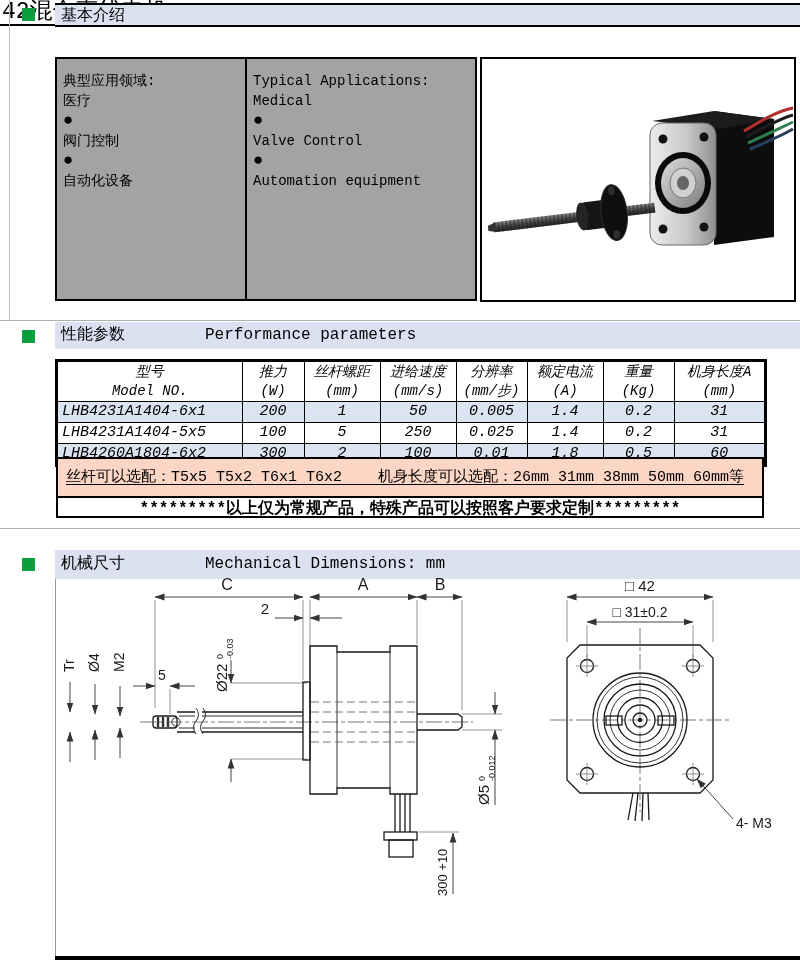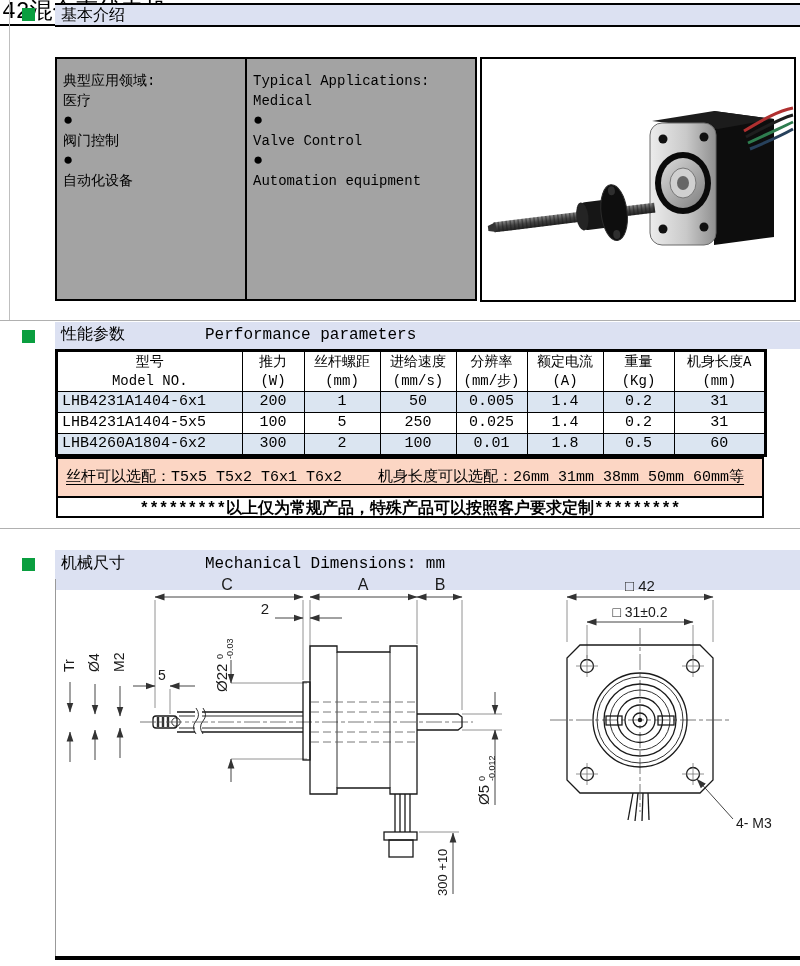--- a/index.html
+++ b/index.html
@@ -22,32 +22,32 @@
   #topline{left:55px;top:3px;width:745px;height:2px;background:#000;}
   #sec1-header{top:5px;height:22px;line-height:22px;border-bottom:2px solid #000;}
   #title-row{left:55px;top:29px;width:745px;height:26px;border-bottom:2px solid #000;font-size:23px;line-height:25px;padding-left:2px;background:#fff;}
   .app-cell{position:absolute;top:57px;height:244px;border:2px solid #000;background:#a3a3a3;padding:12px 5px 0 6px;font-size:14px;line-height:20px;}
   .app-cell .line{height:20px;white-space:pre;}
   .app-cell .bullet{font-size:17px;}
   #cell-cn{left:55px;width:192px;}
   #cell-en{left:245px;width:232px;}
   #cell-photo{position:absolute;left:480px;top:57px;width:316px;height:245px;border:2px solid #000;background:#fff;}
   #sec2-header{top:322px;height:27px;line-height:27px;text-align:center;}
-  #perf-table{position:absolute;left:56px;top:350px;border-collapse:collapse;table-layout:fixed;width:708px;}
+  #perf-table{position:absolute;left:56px;top:360px;border-collapse:collapse;table-layout:fixed;width:708px;font-style:italic;}
   #perf-table td{border:1px solid #000;font-size:15px;text-align:center;padding:0;overflow:hidden;}
   #perf-table tr.hdr td{background:#fff;height:40px;}
   #perf-table tr.hdr .l1{font-size:14px;line-height:20px;height:20px;white-space:nowrap;}
   #perf-table tr.hdr .l2{font-size:14px;line-height:19px;height:19px;white-space:nowrap;}
   #perf-table tr.data td{height:21px;line-height:20px;}
   #perf-table tr.alt td{background:var(--table-alt-row-bg);}
   #perf-table td.model{text-align:left;padding-left:4px;}
   #perf-table{border:2px solid #000;outline:1px solid #000;}
   #options-row{position:absolute;left:56px;top:457px;width:708px;height:58px;background:var(--options-row-bg);border:2px solid #000;font-size:15px;line-height:37px;padding-left:8px;white-space:pre;text-decoration:underline;text-underline-offset:3px;}
   #note-row{position:absolute;left:56px;top:496px;width:708px;height:22px;background:#fff;border:2px solid #000;font-size:16px;font-weight:bold;line-height:23px;text-align:center;white-space:nowrap;}
-  #sec3-header{top:550px;height:40px;line-height:29px;}
+  #sec3-header{top:550px;height:29px;line-height:29px;}
   #mech-left-border{left:55px;top:579px;height:377px;background:#999;}
   #bottom-bar{position:absolute;left:55px;top:956px;width:745px;height:4px;background:#000;}
   svg text{font-family:"Liberation Sans","DejaVu Sans",sans-serif;fill:#1a1a1a;}
   svg .tol{font-size:9px;}
   .part{stroke:#1a1a1a;fill:none;stroke-width:1.3;}
   .partthin{stroke:#1a1a1a;fill:none;stroke-width:0.9;}
   .dim{stroke:#444;fill:none;stroke-width:1;}
   .ext{stroke:#777;fill:none;stroke-width:0.8;}
   .hid{stroke:#555;fill:none;stroke-width:0.8;stroke-dasharray:8 4;}
   .ctr{stroke:#555;fill:none;stroke-width:0.8;stroke-dasharray:16 3 4 3;}

